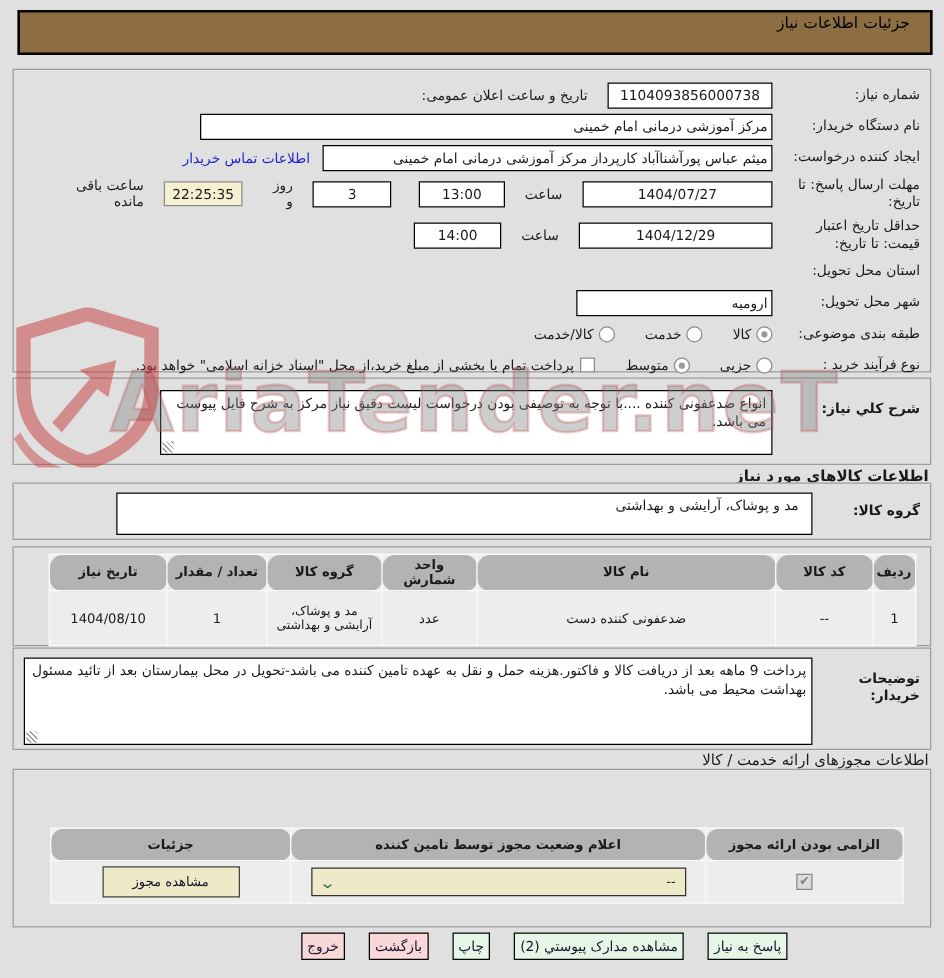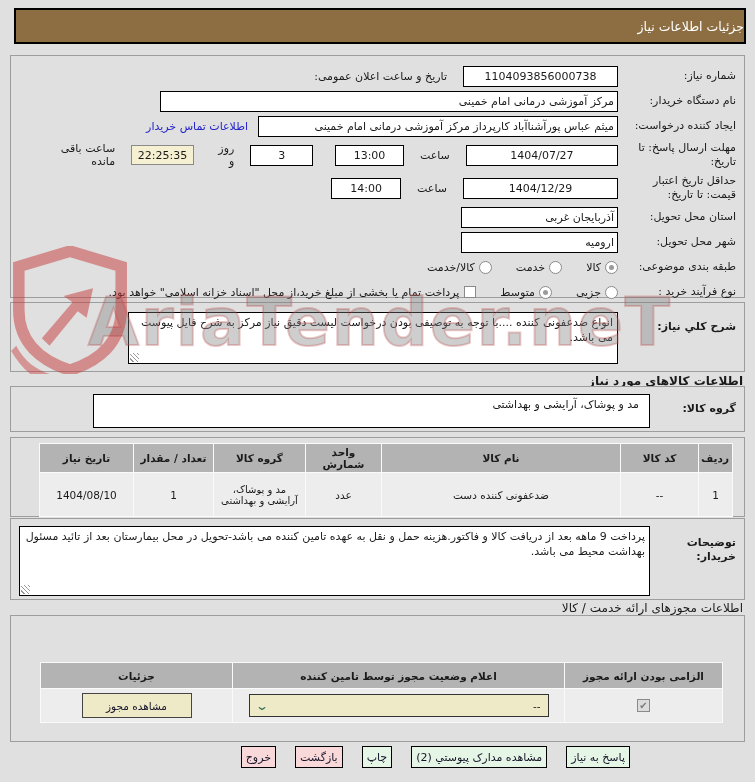--- a/index.html
+++ b/index.html
@@ -9,22 +9,22 @@
     font-family:"DejaVu Sans", sans-serif;
     font-size:11px;
     color:#1a1a1a;
     direction:rtl;
     position:relative;
     overflow:hidden;
   }
   .titlebar {
     position:absolute; top:8px; right:9px; left:14px; height:36px;
     background:#8d6e42; border:2px solid #000;
-    color:#ffffff; display:flex; align-items:center;
-    font-size:12.5px;
+    color:#000000; display:flex; align-items:flex-start;
+    padding-right:16px; font-size:12.5px;
   }
   .panel {
     position:absolute; right:10px; left:10px;
     border:1px solid #9d9d9d; background:#e0e0e0;
   }
   .p1 { top:55px;  height:243px; padding:6px 8px 4px; }
   .p2 { top:302px; height:70px;  padding:6px 8px; }
   .p3 { top:386px; height:46px;  padding:4px 8px; }
   .p4 { top:437px; height:80px;  padding:3px 0; }
   .p5 { top:518px; height:82px;  padding:4px 8px; }
@@ -61,21 +61,21 @@
   }
   .grip {
     position:absolute; left:1px; bottom:1px; width:9px; height:9px;
     background:repeating-linear-gradient(45deg, transparent 0 2px, #999 2px 3px);
   }
   .sect-title { position:absolute; right:12px; font-size:12px; }
   .st1 { top:374px; font-weight:bold; }
   .st2 { top:601px; }
   table { border-collapse:collapse; table-layout:fixed; background:#ededed; }
   th, td { border:1px solid #fafafa; padding:2px 3px; text-align:center; vertical-align:middle; }
-  th { background:#b3b3b3; font-weight:bold; font-size:10.5px; }
+  th { background:#b3b3b3; font-weight:bold; font-size:10.5px;border-radius:10px; }
   td { font-size:10.5px; }
   .goods-table { width:693px; margin:2px 11px; border:1px solid #8c8c8c; }
   .lic-table { width:682px; margin:46px 21px 0; border:1px solid #8c8c8c; }
   .lic-table th { height:26px; }
   .lic-table td { height:34px; }
   .btn {
     border:1px solid #000; height:22px; display:flex; align-items:center;
     justify-content:center; padding:0 4px; cursor:pointer; white-space:nowrap;
     color:#15152a;
   }
@@ -110,21 +110,21 @@
 <body>
 
 <div class="titlebar">
   <span>جزئیات اطلاعات نیاز</span>
 </div>
 
 <div class="panel p1">
 
   <div class="frow">
     <span class="flabel">شماره نیاز:</span>
-    <div class="tb center" style="width:155px;">1104093856000738</div>
+    <div class="tb center" style="width:132px;">1104093856000738</div>
     <span class="lbl-mid" style="margin-right:16px;">تاریخ و ساعت اعلان عمومی:</span>
   </div>
 
   <div class="frow">
     <span class="flabel">نام دستگاه خریدار:</span>
     <div class="tb rt" style="width:458px;">مرکز آموزشی درمانی امام خمینی</div>
   </div>
 
   <div class="frow">
     <span class="flabel">ایجاد کننده درخواست:</span>
@@ -145,21 +145,20 @@
 
   <div class="frow" style="min-height:30px;">
     <span class="flabel two-line">حداقل تاریخ اعتبار قیمت: تا تاریخ:</span>
     <div class="tb center" style="width:155px;">1404/12/29</div>
     <span class="lbl-mid">ساعت</span>
     <div class="tb center" style="width:70px;">14:00</div>
   </div>
 
   <div class="frow">
     <span class="flabel">استان محل تحویل:</span>
-    <div class="tb rt" style="width:157px;">آذربایجان غربی</div>
   </div>
 
   <div class="frow">
     <span class="flabel">شهر محل تحویل:</span>
     <div class="tb rt" style="width:157px;">ارومیه</div>
   </div>
 
   <div class="frow">
     <span class="flabel">طبقه بندی موضوعی:</span>
     <span class="opt">

